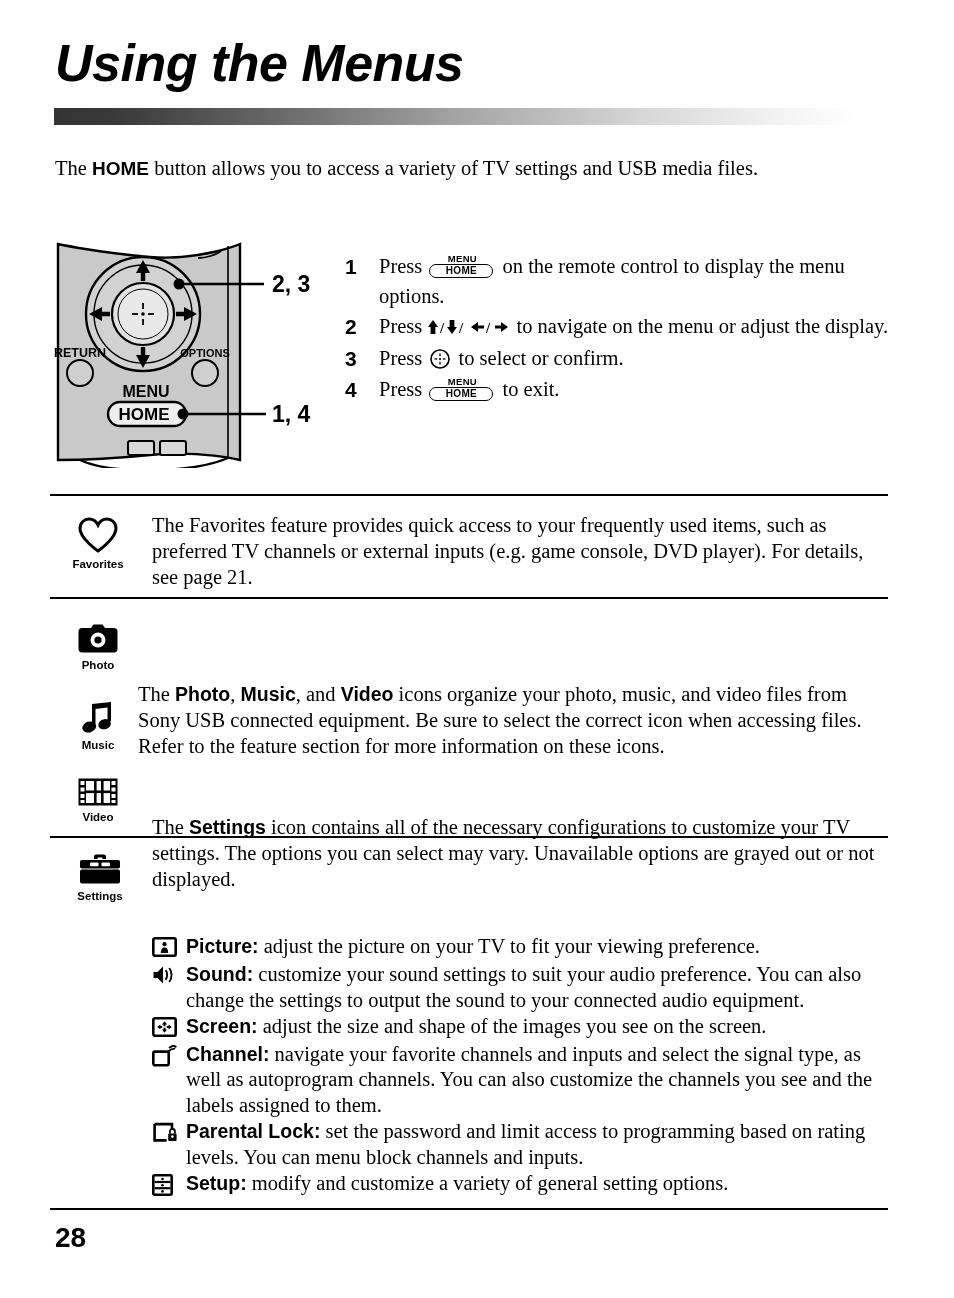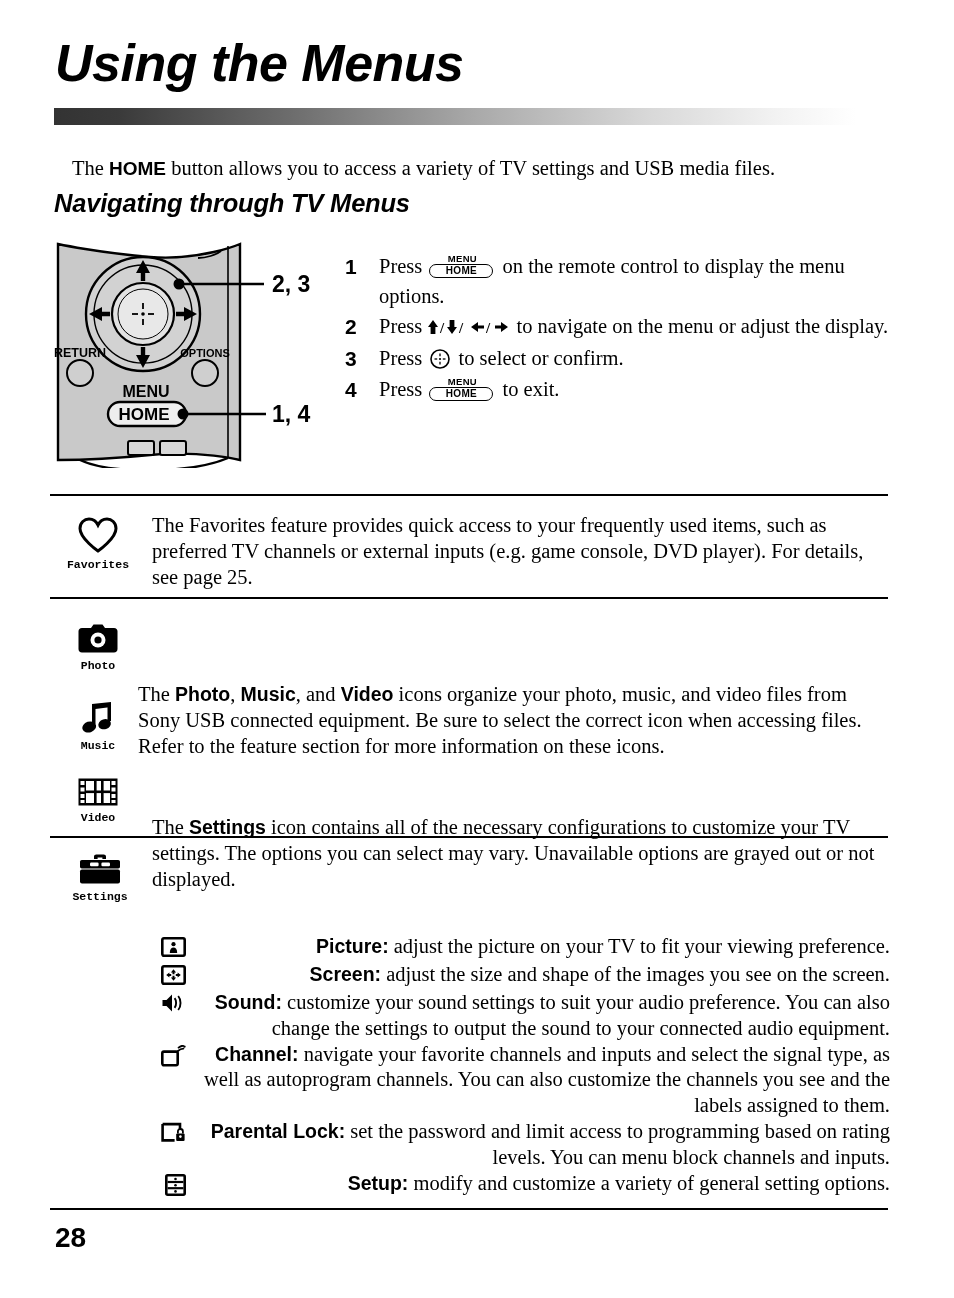--- a/index.html
+++ b/index.html
@@ -43,21 +43,20 @@
   }
 
   
   .intro {
     position: absolute;
     left: 55px;
     top: 156px;
     font-size: 20.5px;
     line-height: 1.25;
     white-space: nowrap;
-    margin-left: 17px;
   }
   .intro b {
     font-family: "Liberation Sans", sans-serif;
     font-weight: bold;
     font-size: 19px;
   }
   .section-title {
     position: absolute;
     left: 54px;
     top: 189px;
@@ -159,21 +158,21 @@
   .hr {
     position: absolute;
     left: 50px;
     width: 838px;
     height: 2.4px;
     background: #000;
   }
   .block-icon {
     position: absolute;
     text-align: center;
-    font-family: Liberation Mono, monospace;
+    font-family: Liberation Sans, sans-serif;
     font-weight: bold;
     font-size: 11.5px;
     line-height: 1.1;
   }
   .block-icon .glyph {
     display: block;
     margin: 0 auto 2px auto;
   }
   .block-text {
     position: absolute;
@@ -191,21 +190,20 @@
     position: absolute;
     left: 152px;
     top: 934px;
     width: 738px;
     font-size: 20.5px;
   }
   .sl-item {
     display: flex;
     align-items: flex-start;
     margin-bottom: 0px;
-    text-align: right;
   }
   .sl-icon {
     width: 34px;
     flex: none;
     padding-top: 3px;
   }
   .sl-text {
     flex: 1;
     line-height: 1.26;
   }
@@ -236,21 +234,20 @@
 </head>
 <body>
 
 <div class="page">
 
   <div class="page-title">Using the Menus</div>
   <div class="title-rule"></div>
 
   <div class="intro"><span>The </span><b>HOME</b><span> button allows you to access a variety of TV settings and USB media files.</span></div>
 
-  <div class="section-title">Navigating through TV Menus</div>
 
   <div class="remote-wrap">
     <svg width="300" height="232" viewBox="0 0 300 232" xmlns="http://www.w3.org/2000/svg">
       <defs>
         <clipPath id="bodyclip">
           <path d="M6,6 L6,226 C6,226 60,232 100,226 C140,220 186,226 192,226 L192,6 C192,6 150,22 100,18 C50,14 6,6 6,6 Z"></path>
         </clipPath>
       </defs>
 
       <path d="M8,8 C8,8 50,17 100,21 C150,25 190,8 190,8 L190,224 C190,224 150,214 100,219 C50,224 8,224 8,224 Z" fill="#c9c9c9" stroke="#000" stroke-width="2.4"></path>
@@ -352,21 +349,21 @@
   <div class="hr" style="top:494px"></div>
 
   <div class="block-icon" style="left:64px; top:517px; width:68px;">
     <span class="glyph">
       <svg width="42" height="36" viewBox="0 0 42 36">
         <path d="M21,34 C21,34 3,21.5 3,11.5 C3,5.5 7.5,2 12,2 C16,2 19.4,4.6 21,8 C22.6,4.6 26,2 30,2 C34.5,2 39,5.5 39,11.5 C39,21.5 21,34 21,34 Z" fill="none" stroke="#000" stroke-width="3"></path>
       </svg>
     </span>
     <span>Favorites</span>
   </div>
-  <div class="block-text" style="left:152px; top:512px; width:738px;">The Favorites feature provides quick access to your frequently used items, such as preferred TV channels or external inputs (e.g. game console, DVD player). For details, see page 25.</div>
+  <div class="block-text" style="left:152px; top:512px; width:738px;">The Favorites feature provides quick access to your frequently used items, such as preferred TV channels or external inputs (e.g. game console, DVD player). For details, see page 21.</div>
 
   <div class="hr" style="top:597px"></div>
 
   <div class="block-icon" style="left:64px; top:624px; width:68px;">
     <span class="glyph">
       <svg width="40" height="30" viewBox="0 0 40 30">
         <path d="M13,4 L15.5,0.5 L24.5,0.5 L27,4 L36,4 C38.2,4 39.5,5.3 39.5,7.3 L39.5,25 C39.5,27 38.2,28.5 36,28.5 L4,28.5 C1.8,28.5 0.5,27 0.5,25 L0.5,7.3 C0.5,5.3 1.8,4 4,4 Z" fill="#000"></path>
         <circle cx="20" cy="16" r="7.5" fill="#fff"></circle>
         <circle cx="20" cy="16" r="3.6" fill="#000"></circle>
       </svg>
@@ -438,41 +435,41 @@
           <circle cx="12.5" cy="7.2" r="2.1" fill="#000"></circle>
           <path d="M8.8,16 C8.8,12.4 10.4,10.6 12.5,10.6 C14.6,10.6 16.2,12.4 16.2,16 Z" fill="#000"></path>
         </svg>
       </div>
       <div class="sl-text"><b>Picture:</b><span> adjust the picture on your TV to fit your viewing preference.</span></div>
     </div>
 
     <div class="sl-item">
       <div class="sl-icon">
         <svg width="25" height="20" viewBox="0 0 25 20">
+          <path d="M1.5,7 L5.5,7 L11,1.5 L11,18.5 L5.5,13 L1.5,13 Z" fill="#000"></path>
+          <path d="M13.6,5.2 C15.6,7.6 15.6,12.4 13.6,14.8" fill="none" stroke="#000" stroke-width="1.9"></path>
+          <path d="M17.2,3 C20.3,6.6 20.3,13.4 17.2,17" fill="none" stroke="#000" stroke-width="1.9"></path>
+        </svg>
+      </div>
+      <div class="sl-text"><b>Sound:</b><span> customize your sound settings to suit your audio preference. You can also change the settings to output the sound to your connected audio equipment.</span></div>
+    </div>
+
+    <div class="sl-item">
+      <div class="sl-icon">
+        <svg width="25" height="20" viewBox="0 0 25 20">
           <rect x="1.3" y="1.3" width="22.4" height="17.4" rx="1.6" fill="none" stroke="#000" stroke-width="2.6"></rect>
           <g fill="#000">
             <path d="M12.5,4.2 L15.1,7.4 L13.5,7.4 L13.5,9.2 L11.5,9.2 L11.5,7.4 L9.9,7.4 Z"></path>
             <path d="M12.5,15.8 L9.9,12.6 L11.5,12.6 L11.5,10.8 L13.5,10.8 L13.5,12.6 L15.1,12.6 Z"></path>
             <path d="M5.2,10 L8.4,7.4 L8.4,9 L10.2,9 L10.2,11 L8.4,11 L8.4,12.6 Z"></path>
             <path d="M19.8,10 L16.6,12.6 L16.6,11 L14.8,11 L14.8,9 L16.6,9 L16.6,7.4 Z"></path>
           </g>
         </svg>
       </div>
       <div class="sl-text"><b>Screen:</b><span> adjust the size and shape of the images you see on the screen.</span></div>
-    </div>
-
-    <div class="sl-item">
-      <div class="sl-icon">
-        <svg width="25" height="20" viewBox="0 0 25 20">
-          <path d="M1.5,7 L5.5,7 L11,1.5 L11,18.5 L5.5,13 L1.5,13 Z" fill="#000"></path>
-          <path d="M13.6,5.2 C15.6,7.6 15.6,12.4 13.6,14.8" fill="none" stroke="#000" stroke-width="1.9"></path>
-          <path d="M17.2,3 C20.3,6.6 20.3,13.4 17.2,17" fill="none" stroke="#000" stroke-width="1.9"></path>
-        </svg>
-      </div>
-      <div class="sl-text"><b>Sound:</b><span> customize your sound settings to suit your audio preference. You can also change the settings to output the sound to your connected audio equipment.</span></div>
     </div>
 
     <div class="sl-item">
       <div class="sl-icon">
         <svg width="25" height="22" viewBox="0 0 25 22">
           <rect x="1.3" y="6.6" width="15.4" height="13.6" rx="1.6" fill="none" stroke="#000" stroke-width="2.6"></rect>
           <g fill="none" stroke="#000" stroke-width="1.9" stroke-linecap="round">
             <path d="M16.6,6.2 C18.6,4.4 20.6,3.6 22.4,3.6"></path>
             <path d="M17.6,2.6 C19,1.4 20.6,0.8 22,0.8"></path>
           </g>

